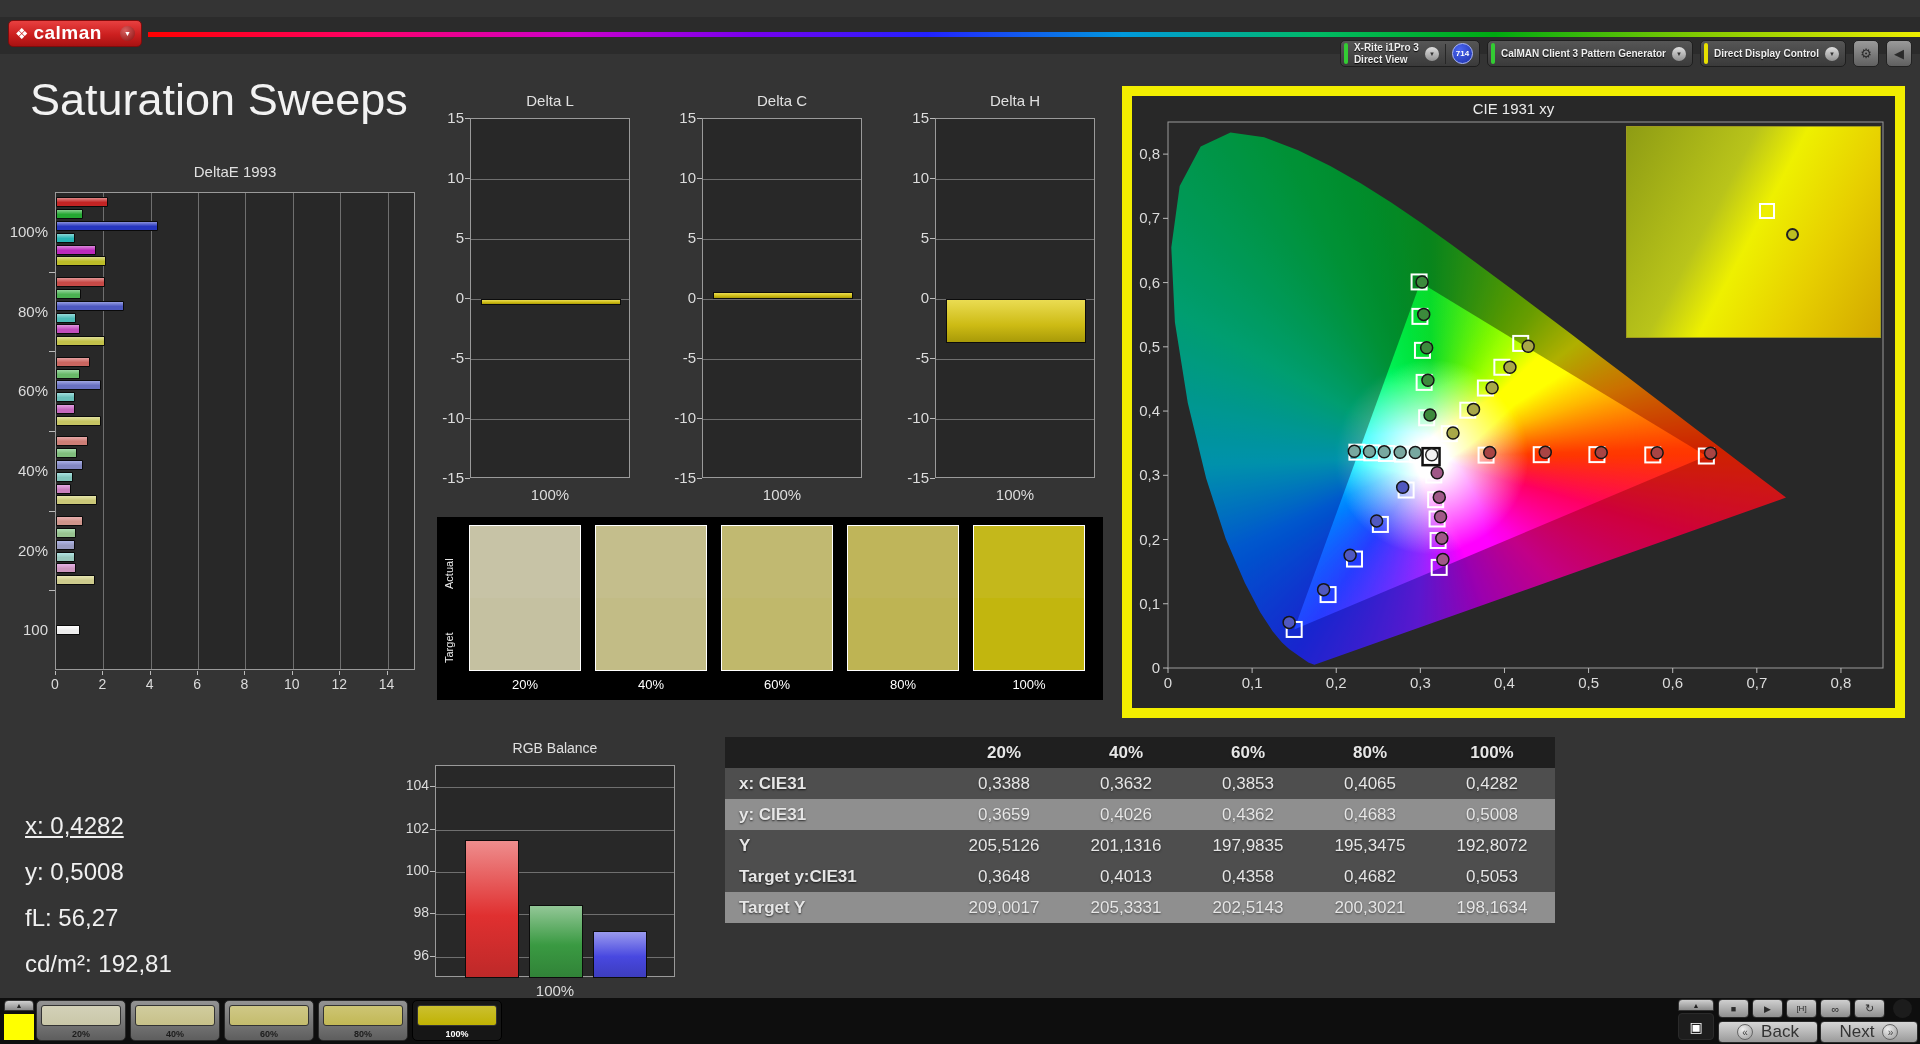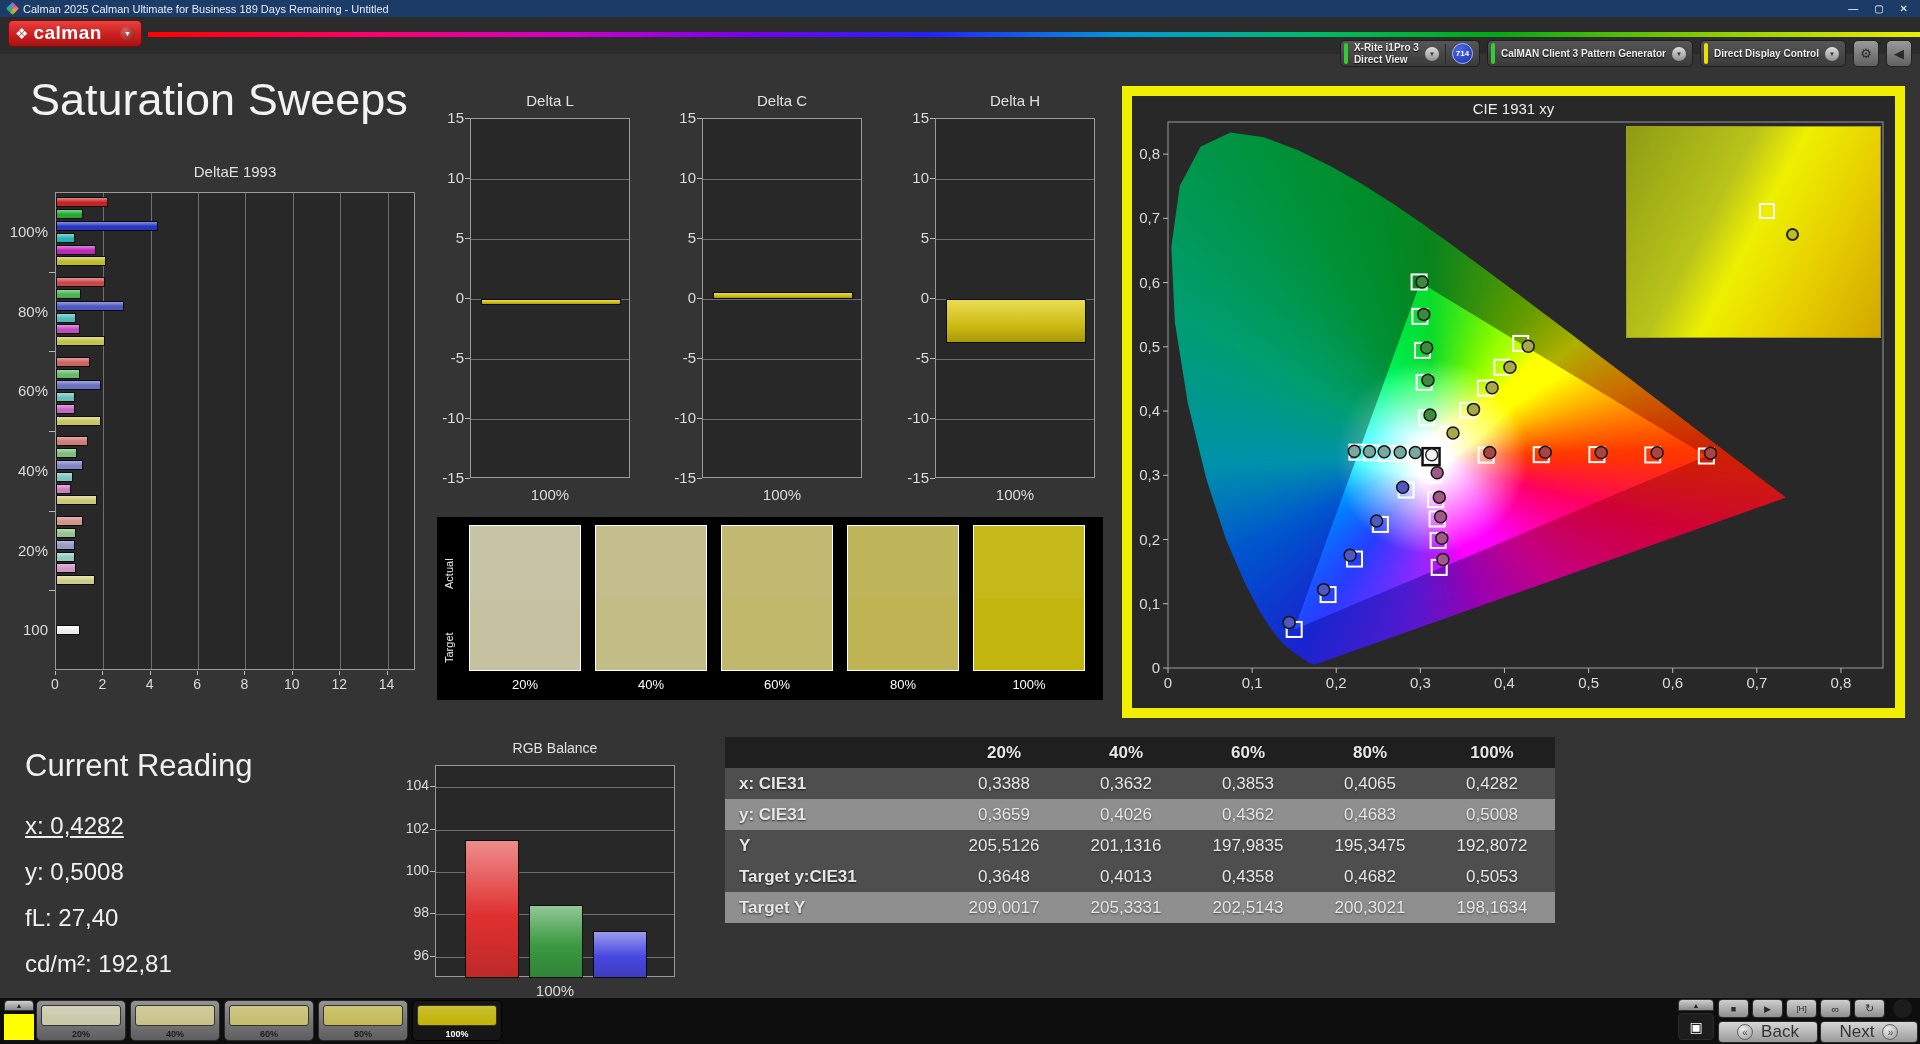--- a/index.html
+++ b/index.html
@@ -117,29 +117,20 @@
           justify-content:center;gap:8px;}
   .navarr{width:16px;height:16px;border-radius:50%;background:radial-gradient(circle at 35% 30%,#eee,#999);
           border:1px solid #666;color:#444;font-size:10px;display:flex;align-items:center;justify-content:center;}
   .darkcircle{position:absolute;width:19px;height:19px;border-radius:50%;background:#1c1c1c;}
 </style>
 </head>
 <body>
 
 <div id="app">
 
-  <div class="titlebar">
-    <span class="appicon"></span>
-    <span class="wtitle">Calman 2025 Calman Ultimate for Business 189 Days Remaining  - Untitled</span>
-    <span class="wctrls">
-      <span>—</span>
-      <span>▢</span>
-      <span>✕</span>
-    </span>
-  </div>
 
   <div class="brandrow">
     <div class="brandbtn">
       <span class="bdiamond">❖</span>
       <span class="bname">calman</span>
       <span class="bdrop">▼</span>
     </div>
     <div class="rainbow"></div>
   </div>
 
@@ -342,25 +333,24 @@
         <div class="swhalf" style="top: 50%; background: rgb(190, 180, 83);"></div>
       </div>
       <div class="swlabel" style="left: 410px;">80%</div>
       <div class="swpair" style="left: 536px;">
         <div class="swhalf" style="top: 0px; background: rgb(196, 184, 27);"></div>
         <div class="swhalf" style="top: 50%; background: rgb(194, 182, 14);"></div>
       </div>
       <div class="swlabel" style="left: 536px;">100%</div>
     </div>
 
-  <div class="crtitle">Current Reading</div>
   <div id="crlines">
       <div class="crline" style="top: 812px; text-decoration: underline;">x: 0,4282</div>
       <div class="crline" style="top: 858px;">y: 0,5008</div>
-      <div class="crline" style="top: 904px;">fL: 27,40</div>
+      <div class="crline" style="top: 904px;">fL: 56,27</div>
       <div class="crline" style="top: 950px;">cd/m²: 192,81</div>
     </div>
 
   <div id="rgbchart">
       <div class="charttitle" style="left: 395px; top: 740px; width: 320px; font-size: 14px;">RGB Balance</div>
       <div class="plot" style="left: 435px; top: 765px; width: 240px; height: 212px;">
         <div class="gridh" style="top: 190.8px;"></div>
         <div class="gridh" style="top: 148.4px;"></div>
         <div class="gridh" style="top: 106px;"></div>
         <div class="gridh" style="top: 63.6px;"></div>

